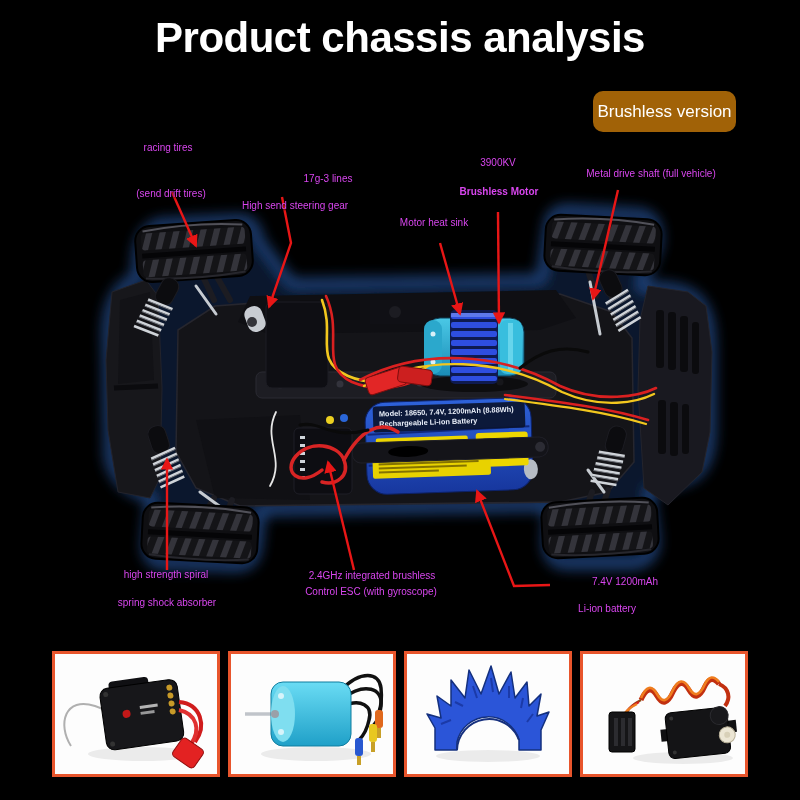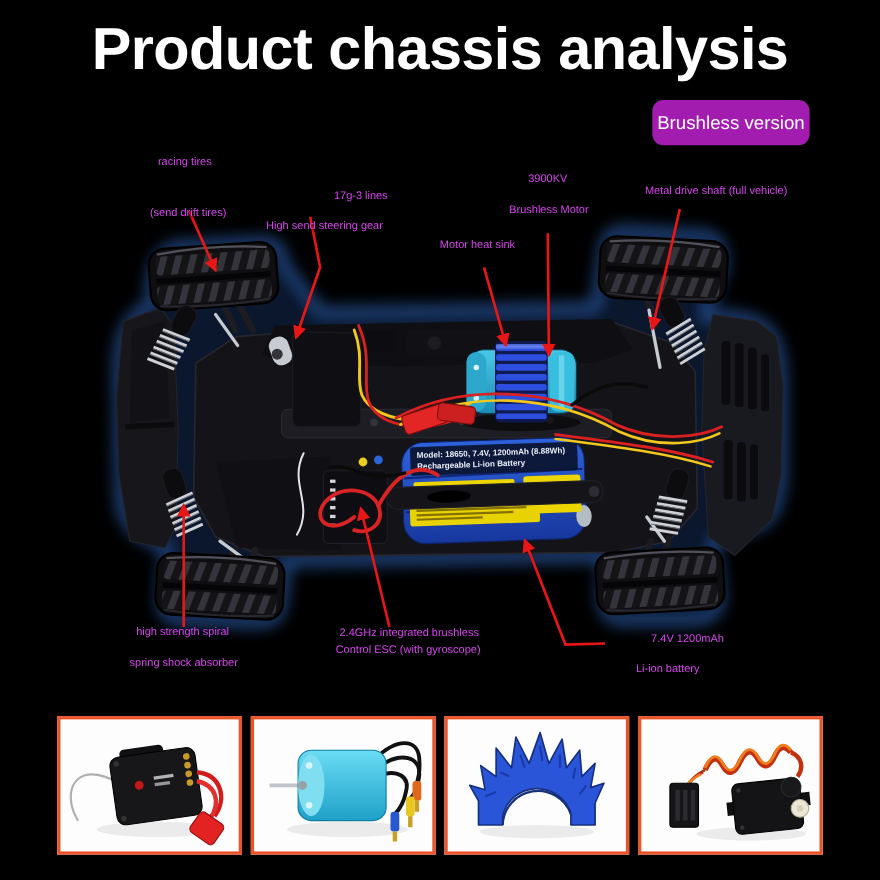--- a/index.html
+++ b/index.html
@@ -1,19 +1,19 @@
 <!DOCTYPE html>
 <html><head>
 <meta charset="utf-8">
 <style>
   html,body{margin:0;padding:0;background:#000;}
   #page{position:relative;width:800px;height:800px;background:#000;overflow:hidden;
         font-family:"Liberation Sans",sans-serif;}
   .title{position:absolute;left:0;top:14px;width:800px;text-align:center;color:#fff;
-         font-size:54px;font-weight:700;letter-spacing:-0.5px;}
+         font-size:42px;font-weight:700;letter-spacing:-0.5px;}
   .badge{position:absolute;left:593px;top:91px;width:143px;height:41px;border-radius:10px;
          display:flex;align-items:center;justify-content:center;color:#fff;font-size:17px;}
   .callout{position:absolute;color:#d946ef;font-size:10px;white-space:nowrap;
            transform:translateX(-50%);text-shadow:0 1px 2px #000;}
   #chassis-svg{position:absolute;left:0;top:0;z-index:1;}
   .labels{position:absolute;left:0;top:0;width:800px;height:800px;z-index:2;pointer-events:none;}
   .pbox{position:absolute;top:651px;width:162px;height:120px;background:#fdfdfd;
         border:3px solid #e8552c;}
   .pbox svg{display:block;}
 </style>
@@ -237,30 +237,30 @@
       <path d="M498,212 L499,323" marker-end="url(#arrow)"></path>
       <path d="M618,190 L593,299" marker-end="url(#arrow)"></path>
       <path d="M167,570 L167,459" marker-end="url(#arrow)"></path>
       <path d="M354,570 L328,462" marker-end="url(#arrow)"></path>
       <path d="M550,585 L514,586 L477,491" marker-end="url(#arrow)"></path>
     </g>
   </svg>
 
   <div class="labels">
     <div class="title">Product chassis analysis</div>
-    <div class="badge" style="background:#a21caf;">Brushless version</div>
+    <div class="badge" style="background:#a16207;">Brushless version</div>
 
     <div class="callout" style="left:168px;top:142px;">racing tires</div>
     <div class="callout" style="left:171px;top:170px;margin-top:18px;">(send drift tires)</div>
 
     <div class="callout" style="left:288px;top:173px;margin-left:40px;">17g-3 lines</div>
     <div class="callout" style="left:295px;top:200px;">High send steering gear</div>
 
     <div class="callout" style="left:498px;top:157px;">3900KV</div>
-    <div class="callout" style="left:499px;top:186px;">Brushless Motor</div>
+    <div class="callout" style="left:499px;top:186px;font-weight:bold;">Brushless Motor</div>
     <div class="callout" style="left:434px;top:217px;">Motor heat sink</div>
 
     <div class="callout" style="left:651px;top:168px;">Metal drive shaft (full vehicle)</div>
 
     <div class="callout" style="left:166px;top:569px;">high strength spiral</div>
     <div class="callout" style="left:167px;top:597px;">spring shock absorber</div>
 
     <div class="callout" style="left:372px;top:570px;">2.4GHz integrated brushless</div>
     <div class="callout" style="left:371px;top:586px;">Control ESC (with gyroscope)</div>
 

